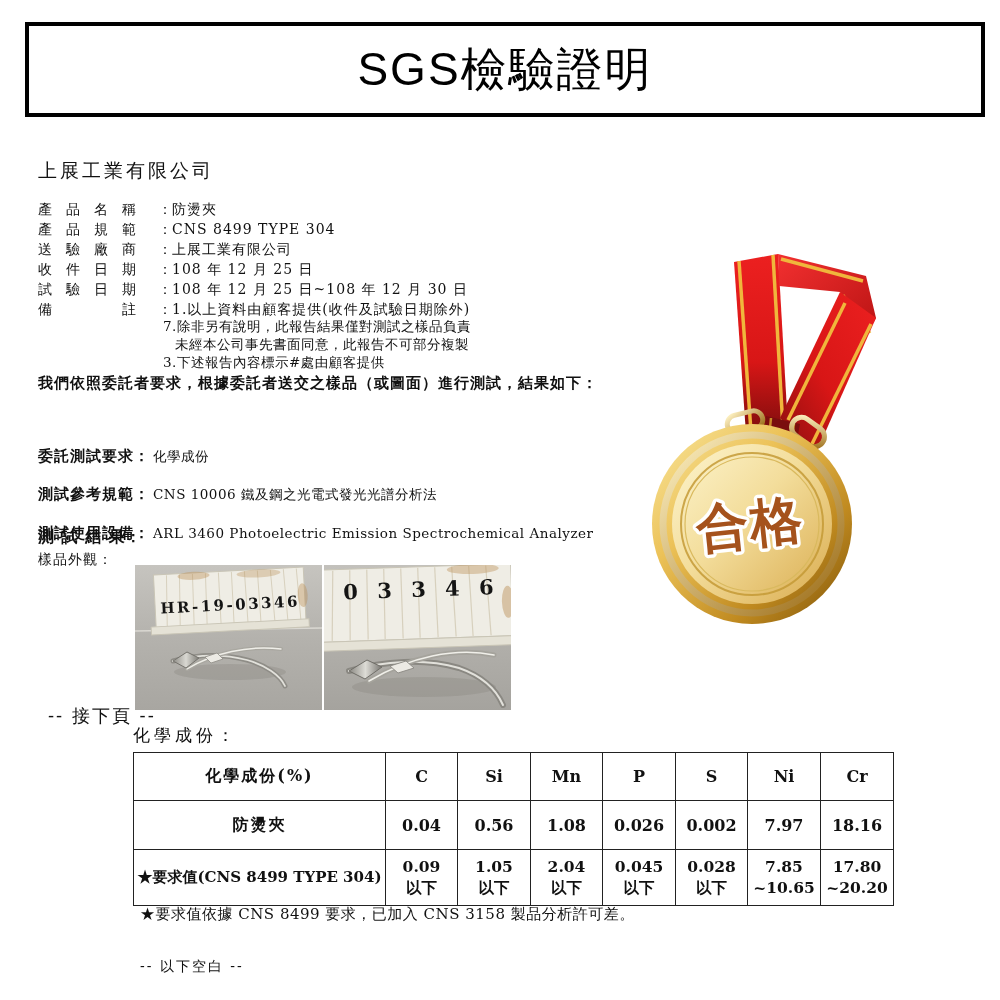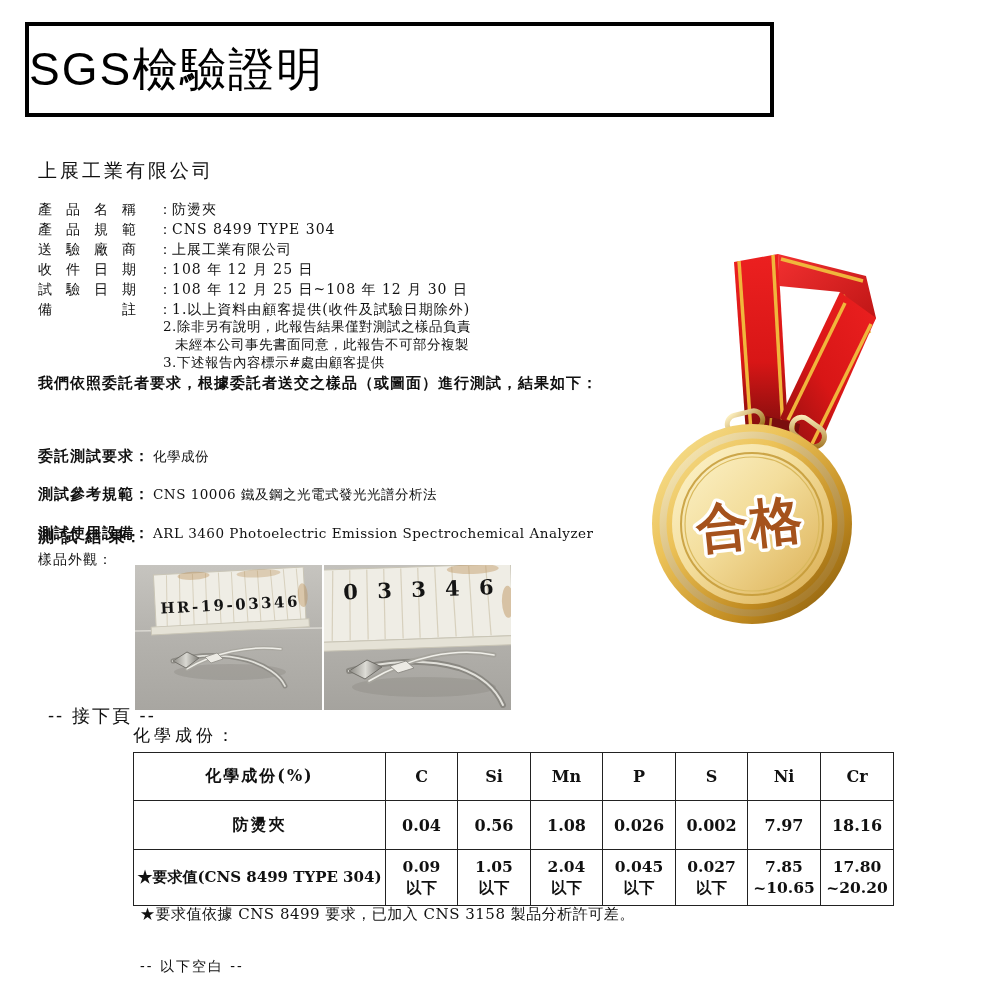--- a/index.html
+++ b/index.html
@@ -7,23 +7,23 @@
   body {
     position:relative;
     font-family:"DejaVu Serif","Liberation Serif",serif;
     color:#111;
     overflow:hidden;
   }
   .abs { position:absolute; }
 
   
   .title-box {
-    left:25px; top:22px; width:749px; height:95px;
+    left:25px; top:22px; width:960px; height:95px;
     border:4px solid #000;
-    display:flex; align-items:center; justify-content:flex-start;
+    display:flex; align-items:center; justify-content:center;
   }
   .title-text {
     font-family:"Liberation Sans","DejaVu Sans",sans-serif;
     font-weight:400; font-size:46px; letter-spacing:2px; color:#000;
   }
 
   
   .company { left:38px; top:158px; font-size:19px; letter-spacing:3px; }
 
   
@@ -112,21 +112,21 @@
       <span class="info-value">108 年 12 月 25 日~108 年 12 月 30 日</span>
   </div>
   <div class="info-row">
     <span class="info-label">備　　　　　註</span>
       <span class="info-colon">：</span>
       <span class="info-value">1.以上資料由顧客提供(收件及試驗日期除外)</span>
   </div>
 </div>
 
 <div class="abs notes">
-  <div class="note-line">2.除非另有說明，此報告結果僅對測試之樣品負責</div>
+  <div class="note-line">7.除非另有說明，此報告結果僅對測試之樣品負責</div>
   <div class="note-line indent">未經本公司事先書面同意，此報告不可部分複製</div>
   <div class="note-line">3.下述報告內容標示#處由顧客提供</div>
 </div>
 
 <div class="abs statement">我們依照委託者要求，根據委託者送交之樣品（或圖面）進行測試，結果如下：</div>
 
 <div class="abs sec-row sec-1">
   <span class="sec-label">委託測試要求</span>
     <span class="sec-colon">：</span>
     <span class="sec-value">化學成份</span>
@@ -282,21 +282,21 @@
   <tr class="r2">
     <td class="lab-cell">★要求值(CNS 8499 TYPE 304)</td>
     <td>0.09
 以下</td>
     <td>1.05
 以下</td>
     <td>2.04
 以下</td>
     <td>0.045
 以下</td>
-    <td>0.027
+    <td>0.028
 以下</td>
     <td>7.85
 ~10.65</td>
     <td>17.80
 ~20.20</td>
   </tr>
 </tbody>
   </table>
 
 <div class="abs footnote">★要求值依據 CNS 8499 要求，已加入 CNS 3158 製品分析許可差。</div>

